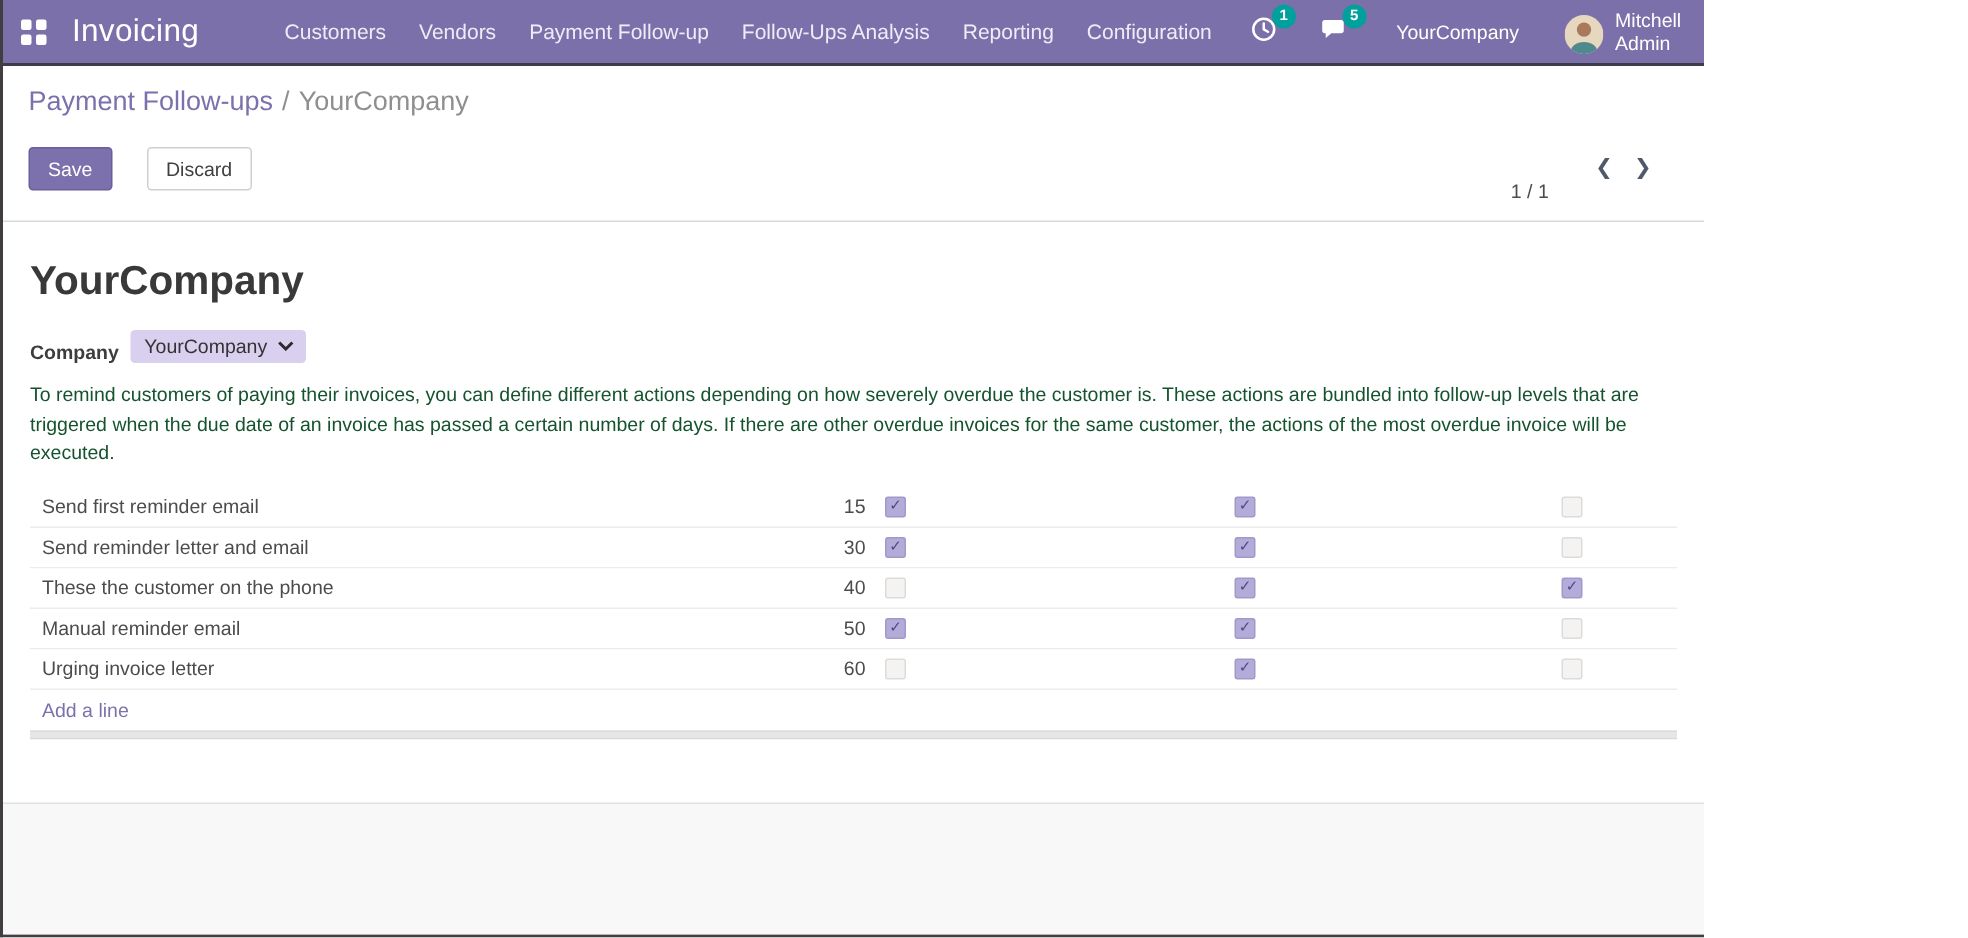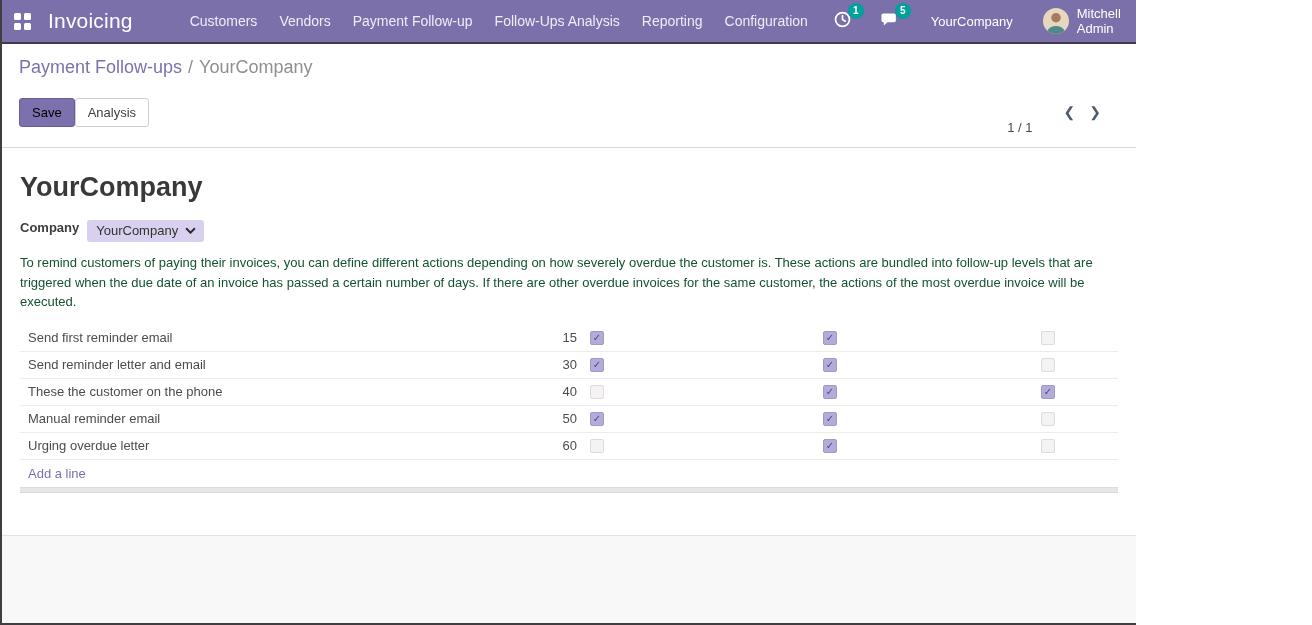--- a/index.html
+++ b/index.html
@@ -40,21 +40,21 @@
   .nav-right { margin-left: auto; display: flex; align-items: center; }
   .nav-icon-wrap { position: relative; margin: 0 14px; cursor: pointer; display: inline-flex; text-decoration: none; }
   .badge {
     position: absolute; top: -7px; right: -12px;
     min-width: 16px; height: 16px; padding: 0 4px;
     background: var(--c-badge, #00a09d); color: #fff;
     border-radius: 8px; font-size: 10px; font-weight: bold;
     line-height: 16px; text-align: center;
   }
   .nav-company { color: #fff; text-decoration: none; margin: 0 22px 0 18px; }
-  .nav-user { color: #fff; text-decoration: none; display: flex; align-items: center; margin-left: 8px; }
+  .nav-user { color: #fff; text-decoration: none; display: flex; align-items: flex-end; margin-left: 8px; }
   .avatar {
     width: 26px; height: 26px; border-radius: 50%;
     overflow: hidden; display: inline-block; margin-right: 8px; flex: 0 0 26px;
   }
   .avatar svg { display: block; }
 
   
   .control-panel {
     padding: 10px 28px 12px 17px;
     border-bottom: 1px solid #d9d9d9;
@@ -63,36 +63,36 @@
   .breadcrumb { font-size: 18px; line-height: 26px; margin-bottom: 9px; }
   .breadcrumb a { color: var(--c-accent, #7c71ad); text-decoration: none; cursor: pointer; }
   .breadcrumb .sep { color: #8f8f8f; margin: 0 6px; }
   .breadcrumb .current { color: #8f8f8f; }
   .cp-row { display: flex; align-items: center; }
   .btn {
     font-family: inherit; font-size: 13px; cursor: pointer;
     padding: 6px 12px; border-radius: 3px; line-height: 15px;
   }
   .btn-primary {
-    background: var(--c-accent, #7c71ad); color: #000000;
-    border: 1px solid #6a5f9b; margin-right: 0;
+    background: var(--c-accent, #7c71ad); color: #ffffff;
+    border: 1px solid #6a5f9b; margin-right: 23px;
   }
   .btn-default { background: #fff; color: #404040; border: 1px solid #cfcfcf; }
   .pager { margin-left: auto; display: flex; align-items: center; color: #454f5a; }
   .pager-value { font-size: 13px; color: #4c4c4c; margin-right: 24px; cursor: pointer; margin-top: 31px; }
   .pager-btn {
     background: transparent; border: none; cursor: pointer;
     font-family: "DejaVu Sans", sans-serif;
     font-size: 14px; color: #4e5a68; padding: 2px 7px;
   }
 
   
   .content { background: #fff; padding: 0 18px; }
   .page-title { font-size: 27px; font-weight: bold; color: #393939; margin-top: 24px; }
-  .company-row { margin-top: 17px; display: flex; align-items: flex-start; }
+  .company-row { margin-top: 17px; display: flex; align-items: flex-end; }
   .company-row label { font-weight: bold; color: #3d3d3d; }
   .select {
     display: inline-flex; align-items: center;
     background: var(--c-select_bg, #d8d0ee);
     border-radius: 3px; padding: 3px 8px 4px 9px;
     margin-left: 8px; cursor: pointer; color: #333;
   }
   .select .chev { margin-left: 7px; display: inline-flex; }
   .help-text {
     margin-top: 11px; color: #14532d; line-height: 19.5px;
@@ -189,21 +189,21 @@
       </a>
     </div>
   </header>
 
   <div class="control-panel">
     <div class="breadcrumb">
       <a href="#">Payment Follow-ups</a><span class="sep">/</span><span class="current">YourCompany</span>
     </div>
     <div class="cp-row">
       <button class="btn btn-primary">Save</button>
-      <button class="btn btn-default">Analysis</button>
+      <button class="btn btn-default">Discard</button>
       <div class="pager">
         <span class="pager-value">1 / 1</span>
         <button class="pager-btn">❮</button>
         <button class="pager-btn">❯</button>
       </div>
     </div>
   </div>
 
   <div class="content">
     <h1 class="page-title">YourCompany</h1>
@@ -298,21 +298,21 @@
             <path d="M6 4V2.7h4V4"></path>
             <path d="M4.2 4l.6 9.3h6.4L11.8 4"></path>
             <path d="M6.7 6.3v4.8M9.3 6.3v4.8"></path>
           </svg>
         </span>
       </button>
     </div>
   </div>
 
   <div class="tr">
-    <div class="c-action">Urging overdue letter</div>
+    <div class="c-action">Urging invoice letter</div>
     <div class="c-days">60</div>
     <div class="c-email"><span class="cb"></span></div>
     <div class="c-letter"><span class="cb checked">✓</span></div>
     <div class="c-manual"><span class="cb"></span></div>
     <div class="c-trash">
       <button class="trash-btn">
         <span>
           <svg width="14" height="15" viewBox="0 0 16 16" fill="none" stroke="#3c3c3c" stroke-width="1.1">
             <path d="M2.5 4h11"></path>
             <path d="M6 4V2.7h4V4"></path>

